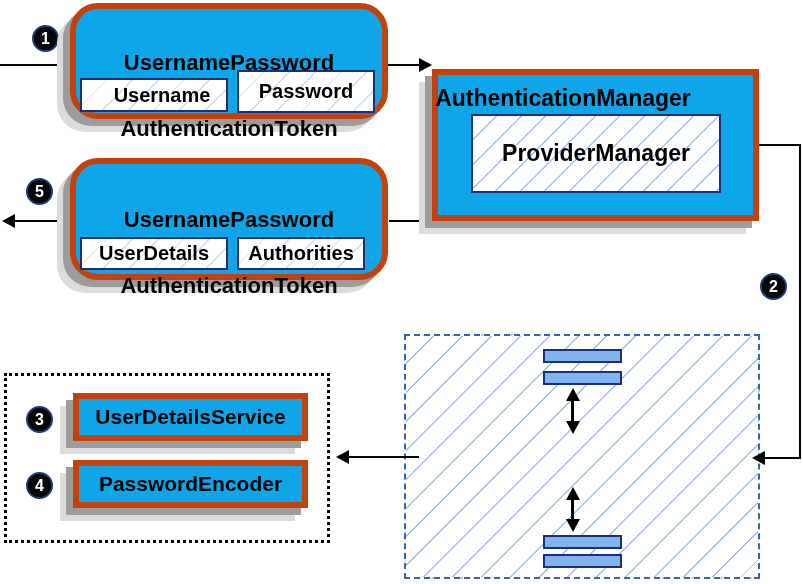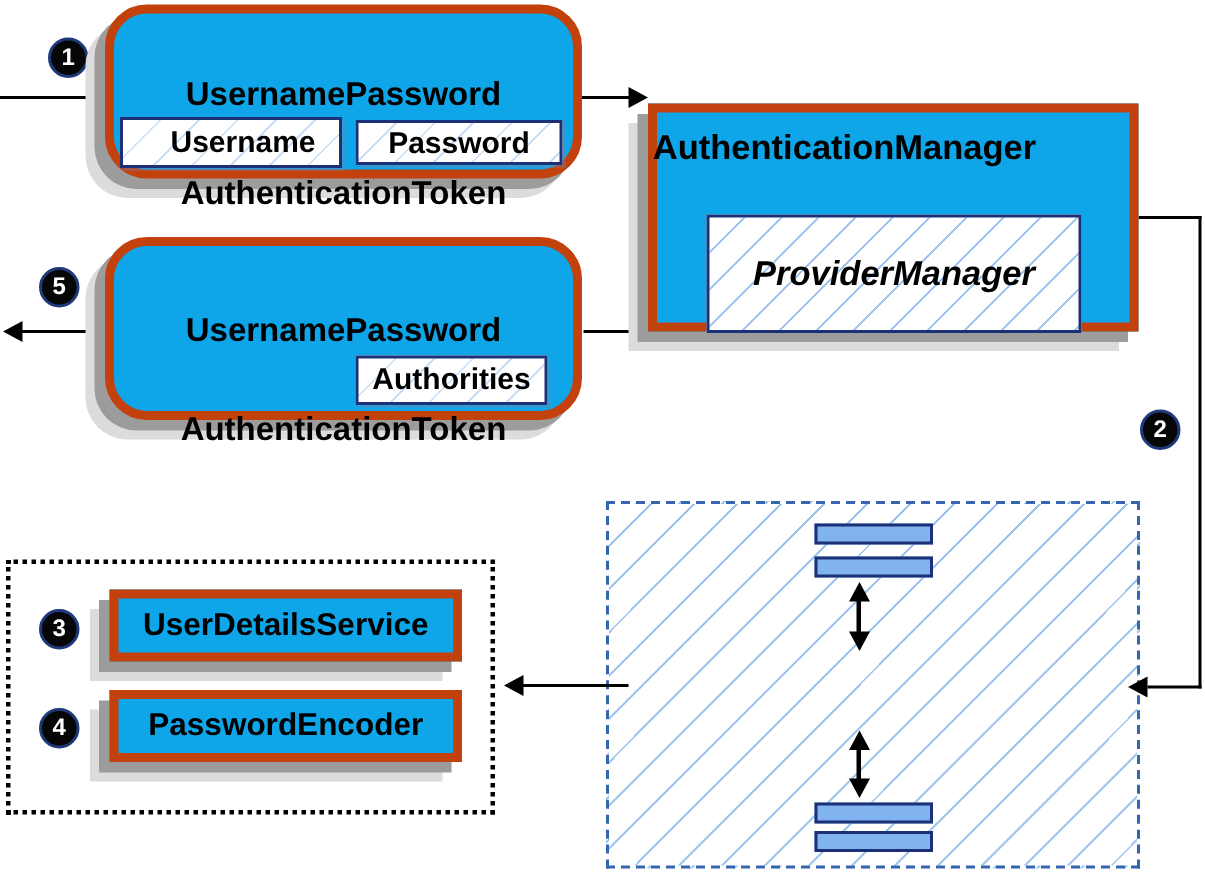--- a/index.html
+++ b/index.html
@@ -89,36 +89,39 @@
   <div class="badge" style="left:26px;top:178px;">5</div>
 
   <div class="box rounded" style="left:70px;top:3px;width:318px;height:116px;"></div>
   <div class="lbl two-line" style="left:70px;top:10px;width:318px;font-size:22px;line-height:26px;">
     <span>UsernamePassword</span>
     <span>AuthenticationToken</span>
   </div>
   <div class="hatch hatch-light cc" style="left:80px;top:78px;width:148px;height:34px;padding-left:16px;">
     <span class="lbl" style="position:static;font-size:20px;">Username</span>
   </div>
-  <div class="hatch hatch-light cc" style="left:237px;top:80px;width:138px;height:30px;align-items:flex-end;">
+  <div class="hatch hatch-light cc" style="left:237px;top:70px;width:138px;height:43px;">
     <span class="lbl" style="position:static;font-size:20px;">Password</span>
   </div>
 
   <div class="box rounded" style="left:70px;top:158px;width:318px;height:122px;"></div>
   <div class="lbl two-line" style="left:70px;top:167px;width:318px;font-size:22px;line-height:26px;">
     <span>UsernamePassword</span>
     <span>AuthenticationToken</span>
   </div>
+  <div class="hatch hatch-light cc" style="left:80px;top:237px;width:148px;height:33px;">
+    <span class="lbl" style="position:static;font-size:20px;">UserDetails</span>
+  </div>
   <div class="hatch hatch-light cc" style="left:237px;top:237px;width:128px;height:33px;">
     <span class="lbl" style="position:static;font-size:20px;">Authorities</span>
   </div>
 
   <div class="box" style="left:432px;top:69px;width:327px;height:152px;"></div>
   <div class="lbl" style="left:432px;top:85px;width:262px;font-size:23px;">AuthenticationManager</div>
-  <div class="hatch cc" style="left:471px;top:143px;width:250px;height:79px;font-style:italic;">
+  <div class="hatch cc" style="left:471px;top:114px;width:250px;height:79px;">
     <span class="lbl" style="position:static;font-size:23px;">ProviderManager</span>
   </div>
 
 
   <div class="bar" style="left:543px;top:349px;"></div>
   <div class="bar" style="left:543px;top:371px;"></div>
   <div class="bar" style="left:543px;top:535px;"></div>
   <div class="bar" style="left:543px;top:554px;"></div>
 
 

